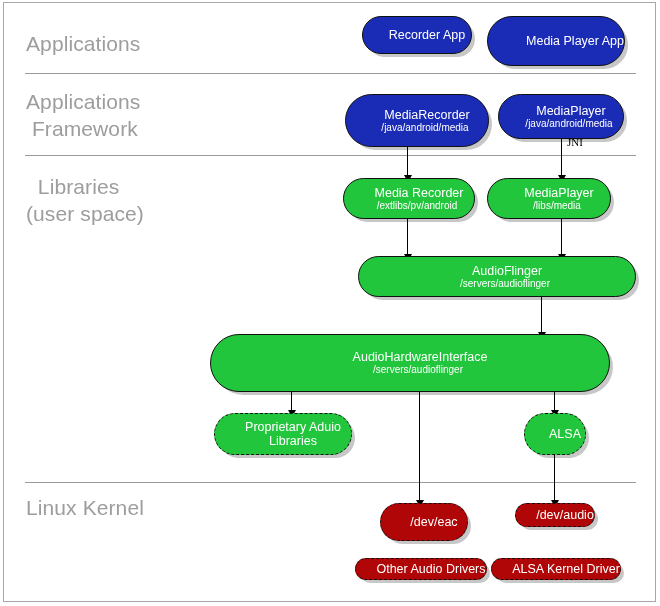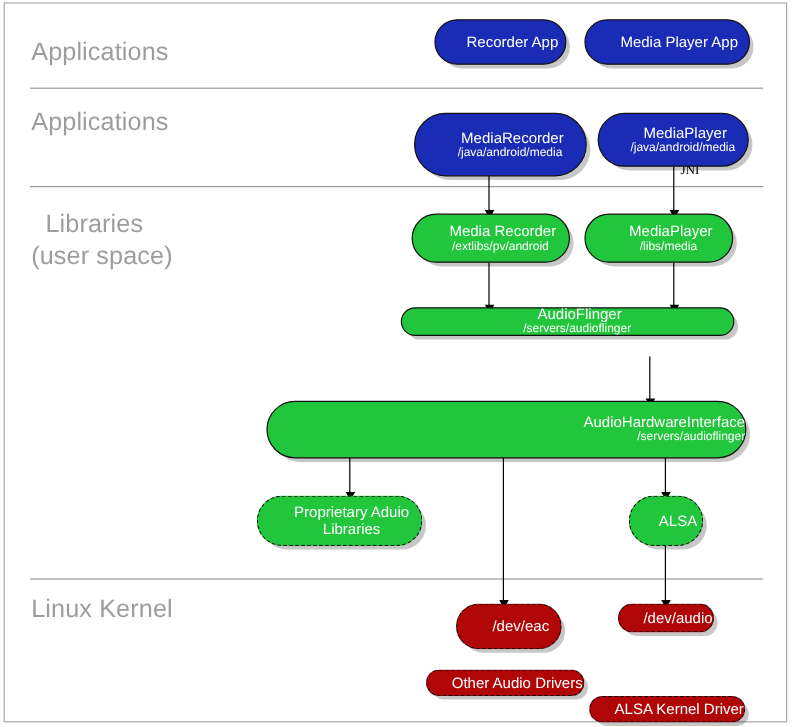--- a/index.html
+++ b/index.html
@@ -107,20 +107,21 @@
   <div class="frame"></div>
 
   <div class="divider" style="left:25px; top:73px; width:611px;"></div>
   <div class="divider" style="left:25px; top:155px; width:611px;"></div>
   <div class="divider" style="left:25px; top:482px; width:611px;"></div>
 
   <div class="layer-label" style="left:26px; top:30px;">Applications</div>
 
   <div style="position:absolute; left:26px; top:88px;">
     <div class="layer-label" style="position:static;">Applications</div>
+    <div class="layer-label" style="position:static;"> Framework</div>
   </div>
 
   <div style="position:absolute; left:26px; top:173px;">
     <div class="layer-label" style="position:static;">  Libraries</div>
     <div class="layer-label" style="position:static;">(user space)</div>
   </div>
 
   <div class="layer-label" style="left:26px; top:494px;">Linux Kernel</div>
 
   <div class="conn v" style="left:407px; top:139px; height:39px;"></div>
@@ -149,21 +150,21 @@
   <div class="conn v" style="left:554px; top:375px; height:38px;"></div>
   <div class="arrowhead" style="left:551px; top:410px;"></div>
 
   <div class="conn v" style="left:554px; top:455px; height:48px;"></div>
   <div class="arrowhead" style="left:551px; top:500px;"></div>
 
   <div class="node blue one-line" style="left:362px; top:16px; width:110px; height:38px;">
     <span class="title">Recorder App</span>
   </div>
 
-  <div class="node blue one-line" style="left:487px; top:16px; width:138px; height:38px;">
+  <div class="node blue one-line" style="left:487px; top:16px; width:138px; height:50px;align-items:flex-end;">
     <span class="title">Media Player App</span>
   </div>
 
   <div class="node blue" style="left:345px; top:94px; width:144px; height:53px;text-align:right;">
     <span class="title">MediaRecorder</span>
     <span class="sub">/java/android/media</span>
   </div>
 
   <div class="node blue" style="left:498px; top:94px; width:126px; height:45px;">
     <span class="title">MediaPlayer</span>
@@ -173,26 +174,26 @@
   <div class="node green" style="left:343px; top:178px; width:132px; height:41px;">
     <span class="title">Media Recorder</span>
     <span class="sub">/extlibs/pv/android</span>
   </div>
 
   <div class="node green" style="left:487px; top:178px; width:124px; height:41px;">
     <span class="title">MediaPlayer</span>
     <span class="sub">/libs/media</span>
   </div>
 
-  <div class="node green" style="left:334px; top:256px; width:278px; height:24px;">
+  <div class="node green" style="left:358px; top:256px; width:278px; height:41px;">
     <span class="title">AudioFlinger</span>
     <span class="sub">/servers/audioflinger</span>
   </div>
 
-  <div class="node green" style="left:222px; top:334px; width:400px; height:48px;align-items:flex-end;">
+  <div class="node green" style="left:210px; top:334px; width:400px; height:58px;">
     <span class="title">AudioHardwareInterface</span>
     <span class="sub">/servers/audioflinger</span>
   </div>
 
   <div class="node green dashed" style="left:214px; top:413px; width:138px; height:42px;">
     <span class="title">Proprietary Aduio</span>
     <span class="title">Libraries</span>
   </div>
 
   <div class="node red dashed one-line" style="left:380px; top:503px; width:88px; height:38px;">
@@ -204,16 +205,16 @@
   </div>
 
   <div class="node red dashed one-line" style="left:515px; top:503px; width:80px; height:24px;">
     <span class="title">/dev/audio</span>
   </div>
 
   <div class="node red dashed one-line" style="left:355px; top:558px; width:132px; height:22px;">
     <span class="title">Other Audio Drivers</span>
   </div>
 
-  <div class="node red dashed one-line" style="left:491px; top:558px; width:130px; height:22px;margin-top:22px;">
+  <div class="node red dashed one-line" style="left:491px; top:558px; width:130px; height:22px;">
     <span class="title">ALSA Kernel Driver</span>
   </div>
 </div>
 
 </body></html>

